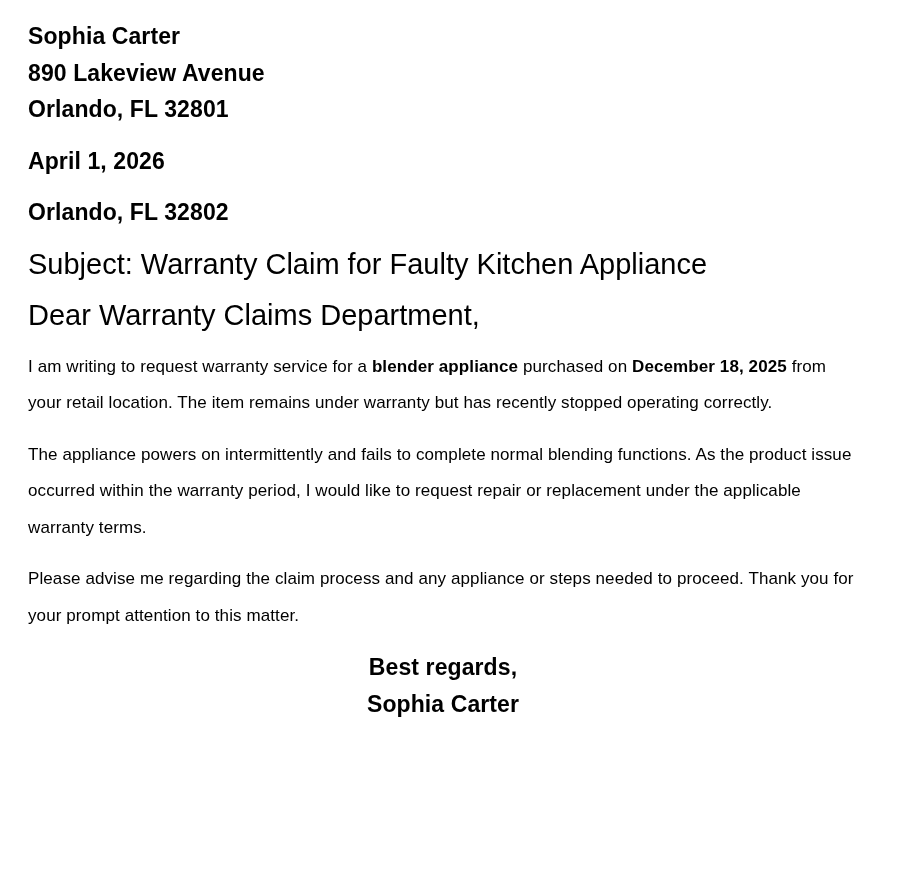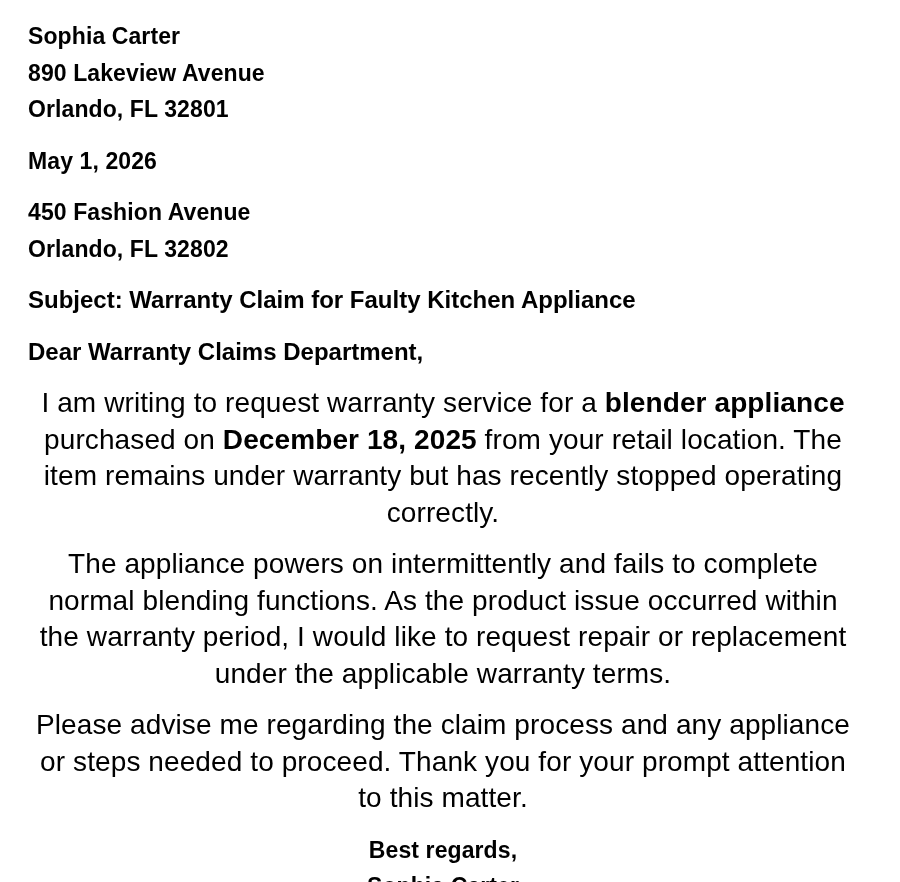--- a/index.html
+++ b/index.html
@@ -40,58 +40,57 @@
     font-weight: 700;
     letter-spacing: 0.1px;
     white-space: pre-wrap;
   }
   .line.bold {
     font-weight: 700;
   }
   
   p.para {
     margin: 0 0 15px 0;
-    font-size: 28px;
+    font-size: 17px;
     line-height: 36.5px;
     font-weight: 400;
     letter-spacing: 0.1px;
-    text-align: center;
+    text-align: left;
   }
   p.para:last-child {
     margin-bottom: 0;
   }
   p.para b,
   .runs b {
     font-weight: 700;
   }
   .heading-line {
-    font-size: 24px;
+    font-size: 29px;
     line-height: 36.5px;
-    font-weight: 700;
+    font-weight: 400;
     margin: 0 0 15px 0;
   }
 </style>
 </head>
 <body>
 
 <div class="page">
   <div class="letter">
 
     <div class="block">
       <div class="line bold">Sophia Carter</div>
       <div class="line">890 Lakeview Avenue</div>
       <div class="line">Orlando, FL 32801</div>
     </div>
 
     <div class="block">
-      <div class="line bold">May 1, 2026</div>
+      <div class="line bold">April 1, 2026</div>
     </div>
 
     <div class="block">
-      <div class="line">450 Fashion Avenue</div>
       <div class="line">Orlando, FL 32802</div>
     </div>
 
     <div class="heading-line">Subject: Warranty Claim for Faulty Kitchen Appliance</div>
 
     <div class="heading-line">Dear Warranty Claims Department,</div>
 
     <p class="para runs"><span>I am writing to request warranty service for a </span><b>blender appliance</b><span> purchased on </span><b>December 18, 2025</b><span> from your retail location. The item remains under warranty but has recently stopped operating correctly.</span></p>
 
     <p class="para">The appliance powers on intermittently and fails to complete normal blending functions. As the product issue occurred within the warranty period, I would like to request repair or replacement under the applicable warranty terms.</p>

